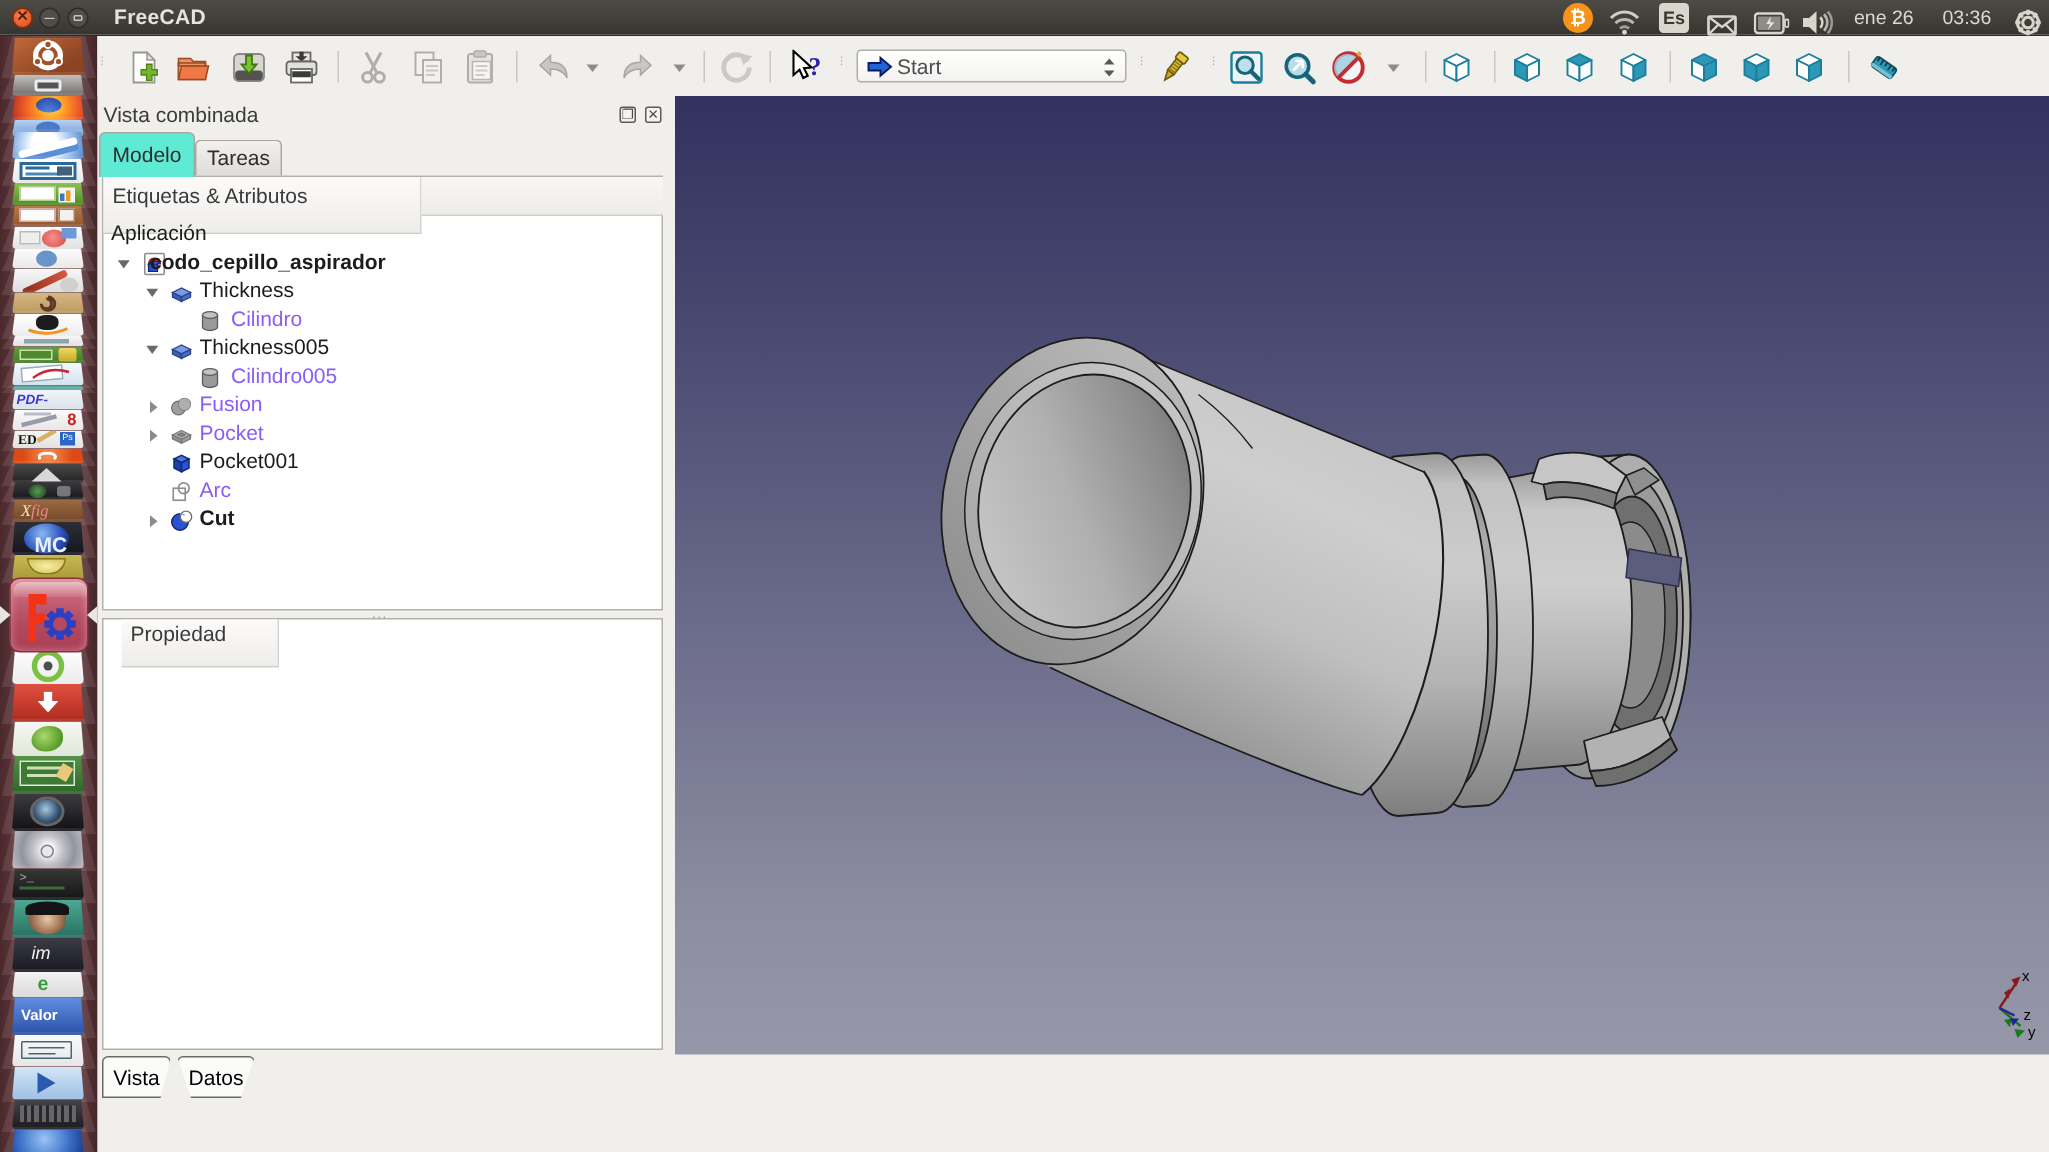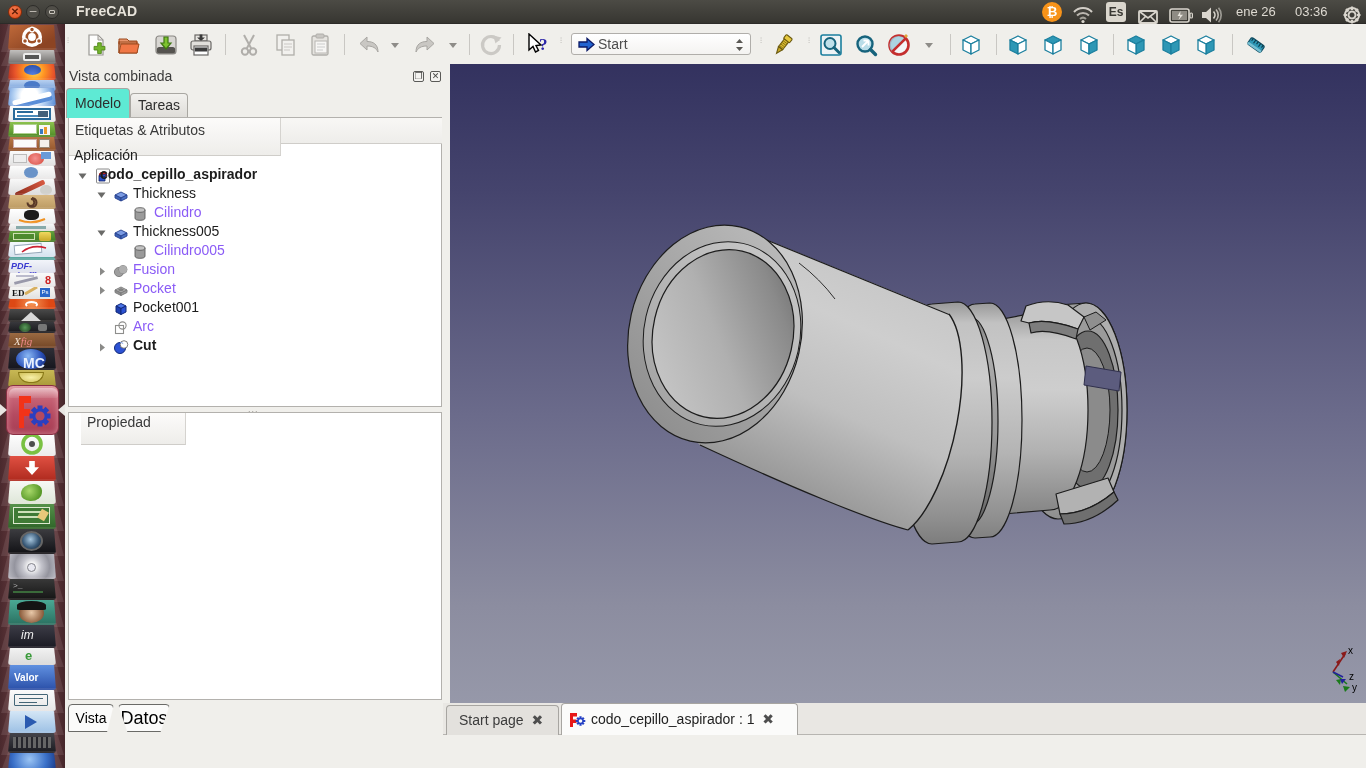--- a/index.html
+++ b/index.html
@@ -560,21 +560,21 @@
             <path d="M7,3.5 a5.5,5.5 0 0 1 3.2,1" stroke="#7a9ae2" fill="none"></path>
           </svg>
         <div class="trow b" style="left:64px;top:192px">Cut</div>
       </div>
     </div>
     <div style="position:absolute;left:183px;top:344px;width:14px;height:2px;color:#9a9894;font-size:9px;line-height:2px;letter-spacing:1px">...</div>
     <div id="propbox">
       <div class="hdr" style="position:absolute;left:12px;top:0;width:105px;height:32px;line-height:19px;padding-left:6px">Propiedad</div>
     </div>
     <div class="dtab" style="left:3px;top:640px;width:46px;background:#fbfbfa;border:1px solid #6a6a67;clip-path:polygon(0 0,100% 0,85% 100%,0 100%);font-size:14px;text-align:center;height:28px;line-height:26px">Vista</div>
-    <div class="dtab" style="left:53px;top:640px;width:52px;background:#fbfbfa;border:1px solid #6a6a67;clip-path:polygon(0 0,100% 0,82% 100%,18% 100%);font-size:18px;text-align:center;height:28px;line-height:26px">Datos</div>
+    <div class="dtab" style="left:53px;top:640px;width:52px;background:#fbfbfa;border:1px solid #6a6a67;clip-path:polygon(0 0,100% 0,82% 100%,18% 100%);font-size:14px;text-align:center;height:28px;line-height:26px">Datos</div>
   </div>
   <div id="viewport">
   <svg width="916" height="639" viewBox="450 64 916 639" style="position:absolute;left:0;top:0">
     <defs>
       <linearGradient id="tubeg" x1="795" y1="190" x2="660" y2="490" gradientUnits="userSpaceOnUse">
         <stop offset="0" stop-color="#999999"></stop>
             <stop offset=".09" stop-color="#c6c6c6"></stop>
             <stop offset=".3" stop-color="#cecece"></stop>
             <stop offset=".56" stop-color="#bfbfbf"></stop>
             <stop offset=".78" stop-color="#a0a0a0"></stop>
@@ -667,26 +667,13 @@
       <path d="M1350,687 l-7,-1 2,6 z" fill="#1a7a1a"></path>
       <path d="M1341,679 l-5,1 4,5 z" fill="#1a7a1a"></path>
       <path d="M1333,672 L1343,677" stroke="#22229a" stroke-width="1.6"></path>
       <path d="M1346,679 l-6,0 2,5 z" fill="#22229a"></path>
       <text x="1348" y="654">x</text>
       <text x="1349" y="680">z</text>
       <text x="1352" y="691">y</text>
     </g>
   </svg>
   </div>
-  <div id="tabbar">
-    <div class="dtab" style="left:3px;width:113px;background:#e3e1dd;color:#3c3c3c;padding-left:12px"><span style="color:#3c3c3c">Start page</span>&nbsp;&nbsp;<span style="color:#4e4e4e">✖</span></div>
-    <div class="dtab" style="left:118px;width:237px;background:#fbfbfa;color:#222;padding-left:29px;top:0;height:32px;line-height:30px">codo_cepillo_aspirador : 1&nbsp;&nbsp;<span style="color:#4e4e4e">✖</span><svg style="position:absolute;left:7px;top:8px" width="18" height="16" viewBox="0 0 18 16">
-          <path d="M1,1 h7 v3.5 h-4 v3 h3.5 v3.5 h-3.5 v4 h-3 z" fill="#e81818"></path>
-          <g fill="#2440c4">
-            <circle cx="11.5" cy="9" r="3.1"></circle>
-            <g stroke="#2440c4" stroke-width="2.2">
-              <path d="M11.5,4.2 V13.8 M6.7,9 H16.3 M8.2,5.7 L14.8,12.3 M8.2,12.3 L14.8,5.7"></path>
-            </g>
-          </g>
-          <circle cx="11.5" cy="9" r="1.8" fill="#fbfbfa"></circle>
-        </svg></div>
-  </div>
 </div>
 
 </body></html>

